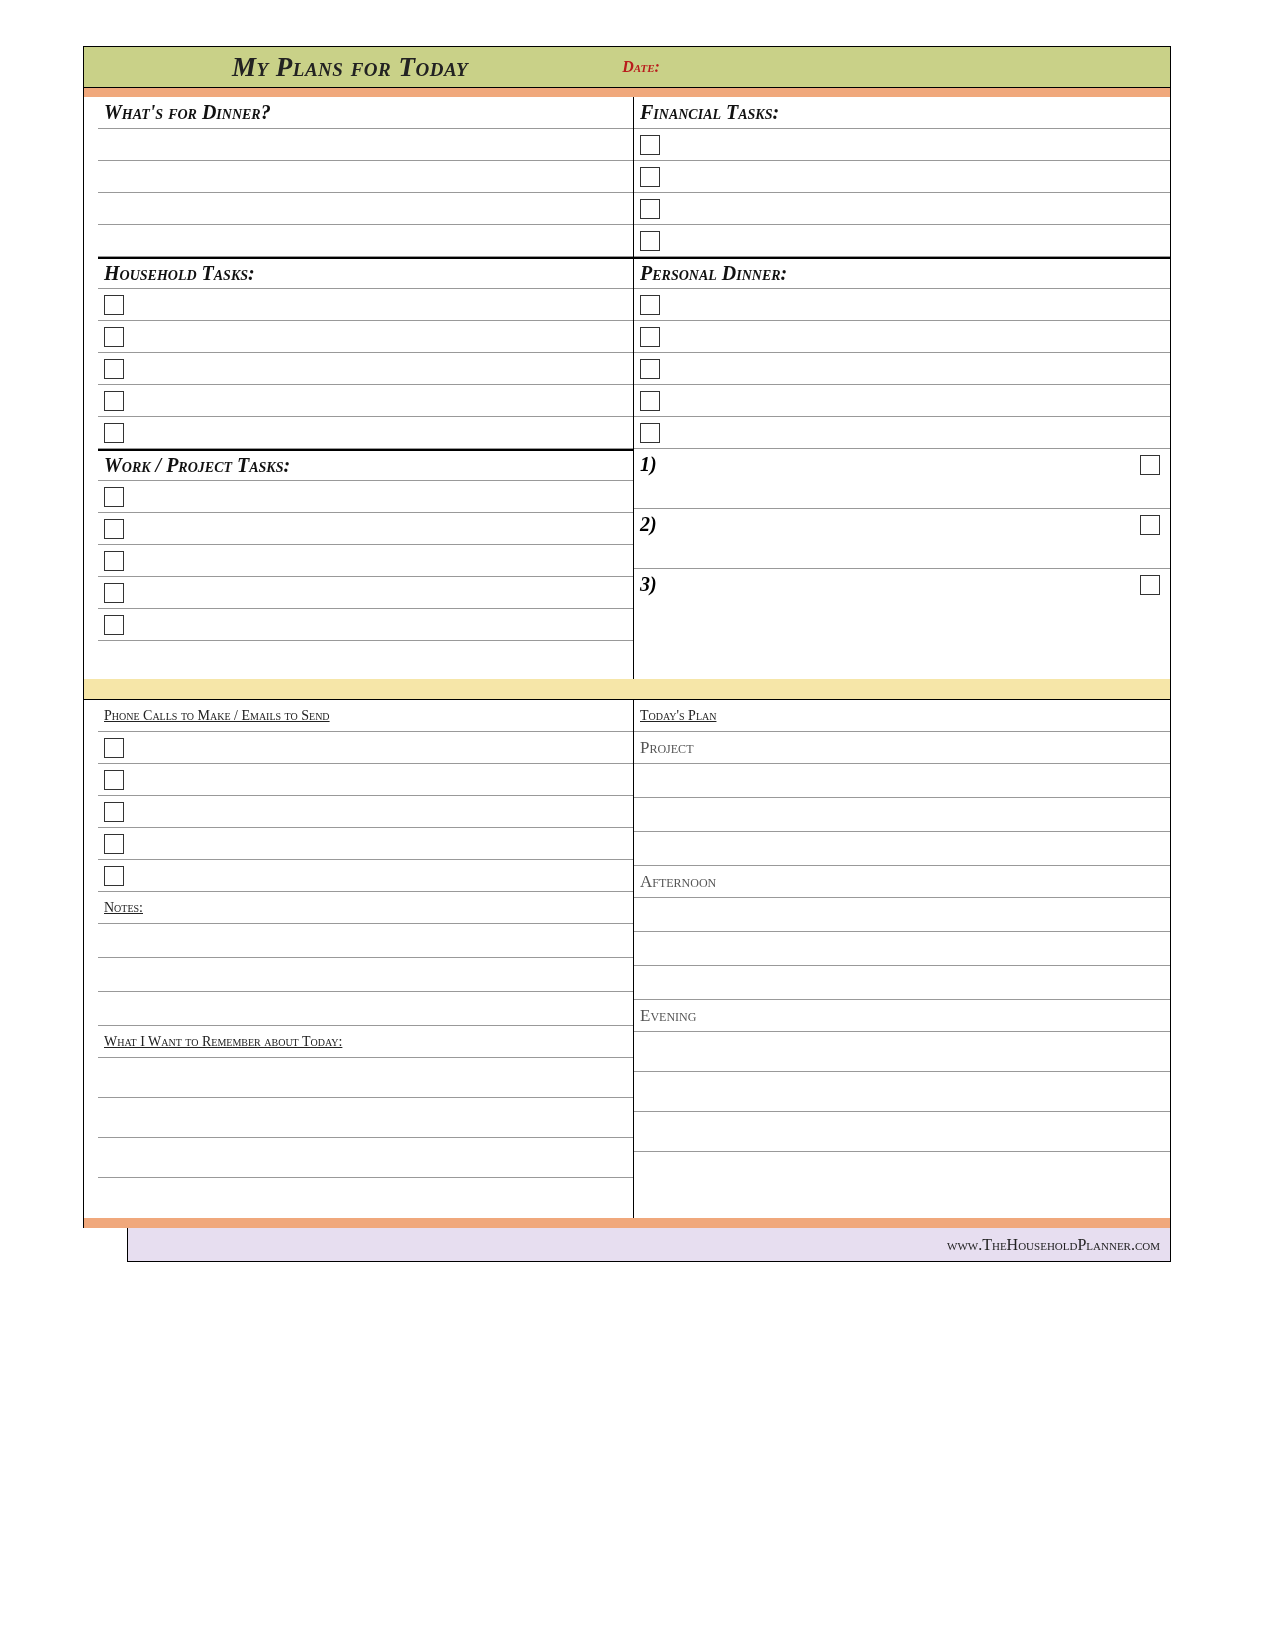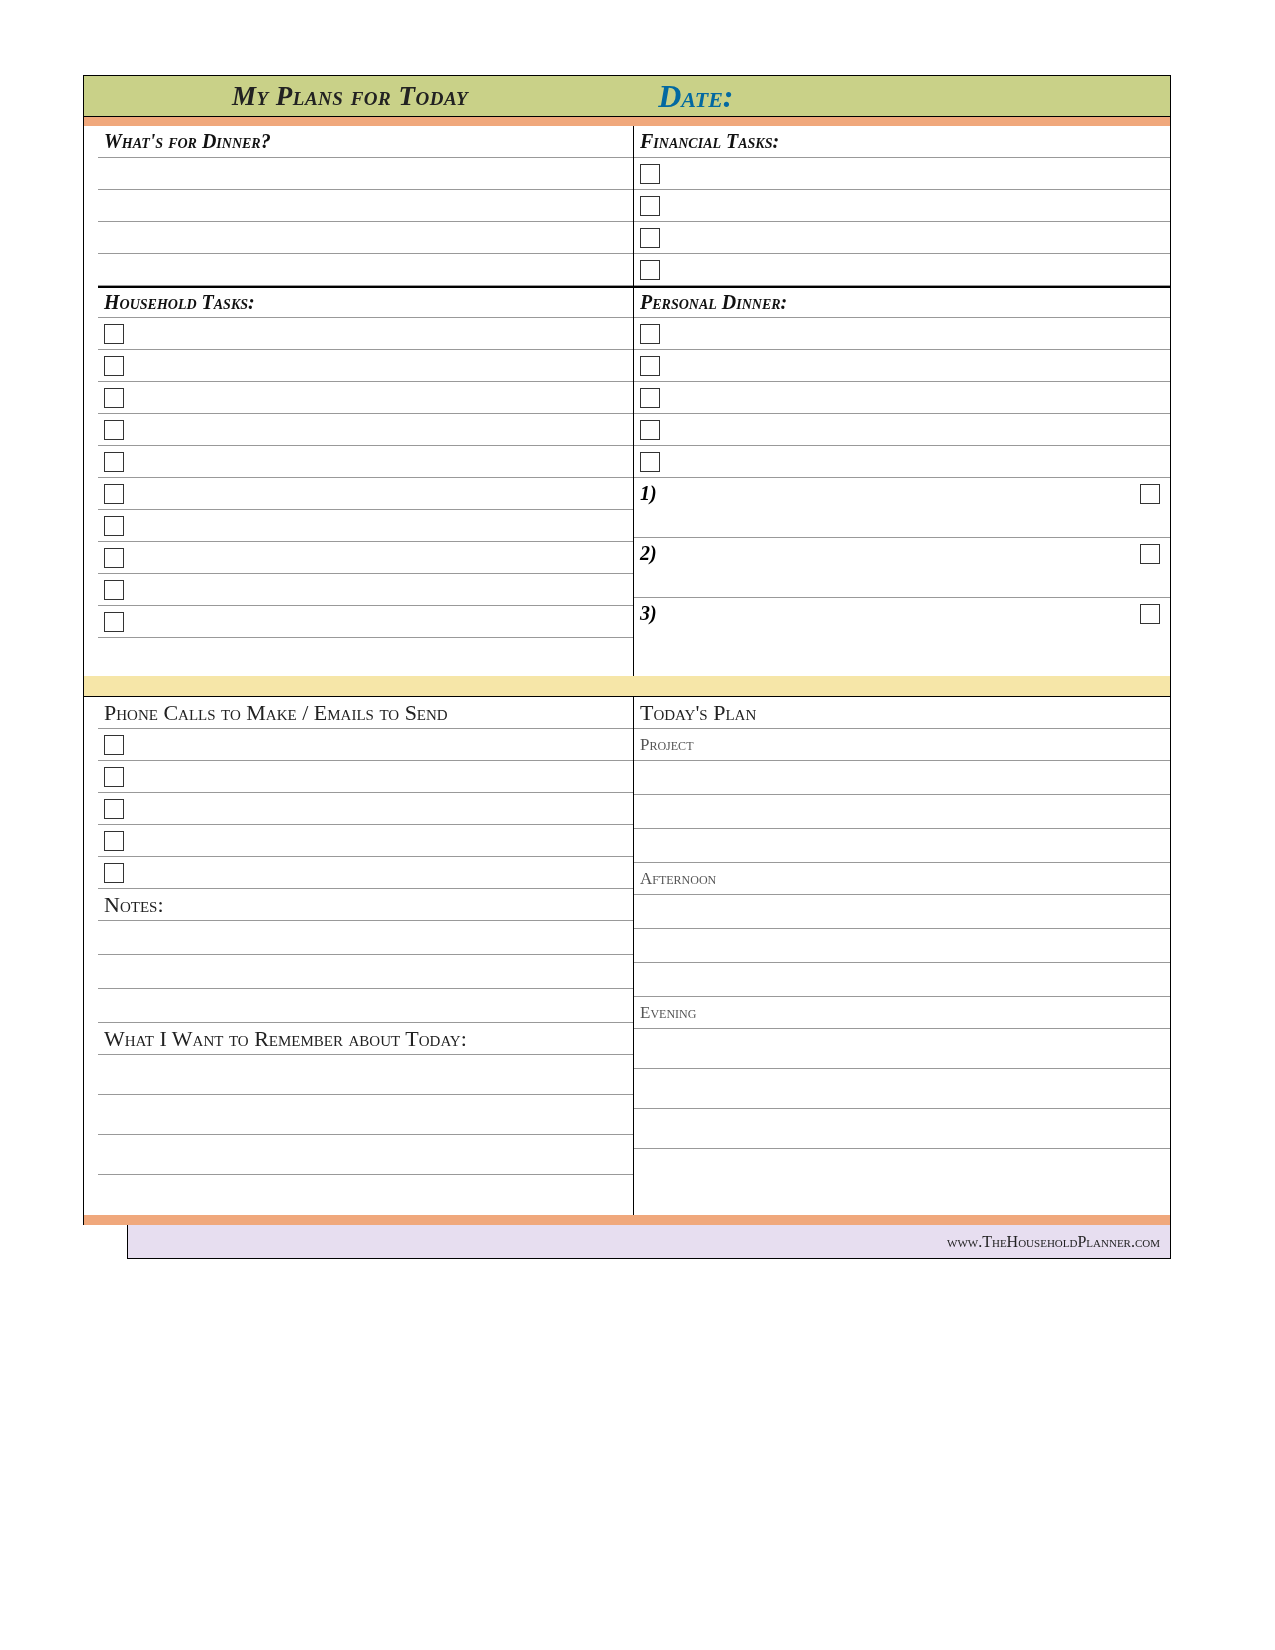--- a/index.html
+++ b/index.html
@@ -6,21 +6,21 @@
     body {
       background: #fff;
       font-family: Georgia, 'Times New Roman', serif;
       width: 1275px;
       height: 1650px;
       position: relative;
     }
     .page {
       position: absolute;
       left: 83px;
-      top: 75px;
+      top: 46px;
       width: 1088px;
     }
     .header-band {
       background: #c9d188;
       height: 42px;
       display: flex;
       align-items: center;
       border: 1px solid #000;
     }
     .header-title {
@@ -30,24 +30,23 @@
       font-variant: small-caps;
       font-size: 27px;
       font-weight: 600;
       color: #222;
       letter-spacing: 0.5px;
     }
     .header-date {
       padding-left: 6px;
       font-style: italic;
       font-variant: small-caps;
-      font-size: 32px;
+      font-size: 16px;
       font-weight: 600;
-      color: #0369a1;
-      margin-left: 36px;
+      color: #b91c1c;
     }
     .orange-bar {
       height: 9px;
       background: #f0a87c;
       border-left: 1px solid #000;
       border-right: 1px solid #000;
     }
     .yellow-bar {
       height: 20px;
       background: #f6e6a8;
@@ -122,25 +121,26 @@
     .top3-row.noline { border-bottom: none; }
     .blank-row {
       height: 38px;
       border-bottom: none;
     }
     .sec2-label {
       height: 32px;
       padding-left: 6px;
       font-variant: small-caps;
       font-weight: 400;
-      font-size: 22px;
+      font-size: 14px;
       display: flex;
       align-items: center;
       border-bottom: 1px solid #999;
       color: #222;
+      text-decoration: underline;
     }
     .sub-label {
       height: 32px;
       padding-left: 6px;
       font-variant: small-caps;
       font-weight: 400;
       font-size: 17px;
       color: #555;
       display: flex;
       align-items: center;
@@ -200,20 +200,21 @@
       <div class="check-row">
           <span class="checkbox"></span>
         </div>
       <div class="check-row">
           <span class="checkbox"></span>
         </div>
       <div class="check-row">
           <span class="checkbox"></span>
         </div>
 
+      <div class="section-label thick-top">Work / Project Tasks:</div>
       <div class="check-row">
           <span class="checkbox"></span>
         </div>
       <div class="check-row">
           <span class="checkbox"></span>
         </div>
       <div class="check-row">
           <span class="checkbox"></span>
         </div>
       <div class="check-row">

